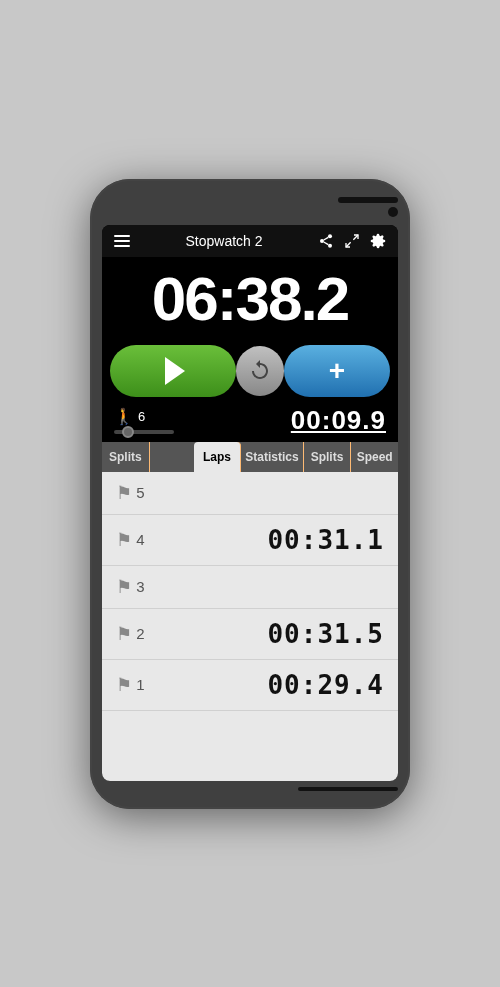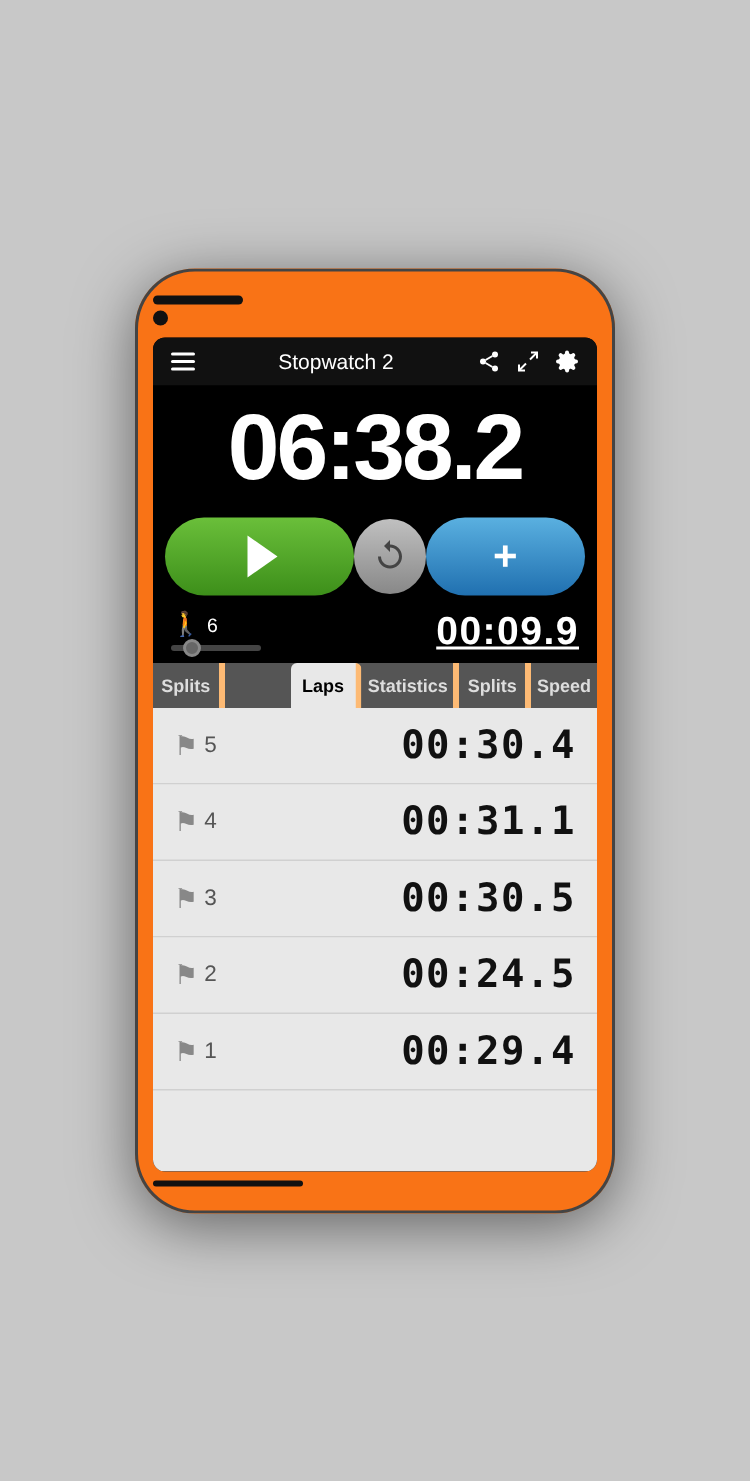--- a/index.html
+++ b/index.html
@@ -9,28 +9,28 @@
       display: flex;
       justify-content: center;
       align-items: center;
       min-height: 100vh;
       font-family: 'Arial', sans-serif;
     }
 
     .phone-outer {
       width: 320px;
       height: 630px;
-      background: #f97316;
+      background: #404040;
       border-radius: 40px;
       padding: 18px 12px;
       box-shadow: 0 8px 40px rgba(0,0,0,0.5), inset 0 0 0 2px #444;
       position: relative;
       display: flex;
       flex-direction: column;
-      align-items: flex-start;
+      align-items: flex-end;
     }
 
     .phone-speaker-top {
       width: 60px;
       height: 6px;
       background: #111;
       border-radius: 3px;
       margin-bottom: 4px;
     }
 
@@ -223,21 +223,21 @@
     }
 
     .tab {
       flex: 1;
       text-align: center;
       padding: 8px 4px;
       font-size: 12px;
       font-weight: bold;
       color: #ddd;
       cursor: pointer;
-      border-right: 4px solid #fdba74;
+      border-right: 1px solid #fdba74;
     }
 
     .tab:last-child {
       border-right: none;
     }
 
     .tab.active {
       background: #e8e8e8;
       color: #000;
       border-radius: 4px 4px 0 0;
@@ -417,42 +417,40 @@
         <span>Speed</span>
       </div>
     </div>
 
     <div class="laps-list" id="laps-container">
     <div class="lap-row">
       <div class="lap-label">
         <span class="flag-icon">⚑</span>
         <span>5</span>
       </div>
-      <div class="lap-value">00:30.4</div>
     </div>
         <div class="lap-row">
       <div class="lap-label">
         <span class="flag-icon">⚑</span>
         <span>4</span>
       </div>
       <div class="lap-value">00:31.1</div>
     </div>
         <div class="lap-row">
       <div class="lap-label">
         <span class="flag-icon">⚑</span>
         <span>3</span>
       </div>
-      <div class="lap-value">00:30.5</div>
     </div>
         <div class="lap-row">
       <div class="lap-label">
         <span class="flag-icon">⚑</span>
         <span>2</span>
       </div>
-      <div class="lap-value">00:24.5</div>
+      <div class="lap-value">00:31.5</div>
     </div>
         <div class="lap-row">
       <div class="lap-label">
         <span class="flag-icon">⚑</span>
         <span>1</span>
       </div>
       <div class="lap-value">00:29.4</div>
     </div>
       </div>
 

